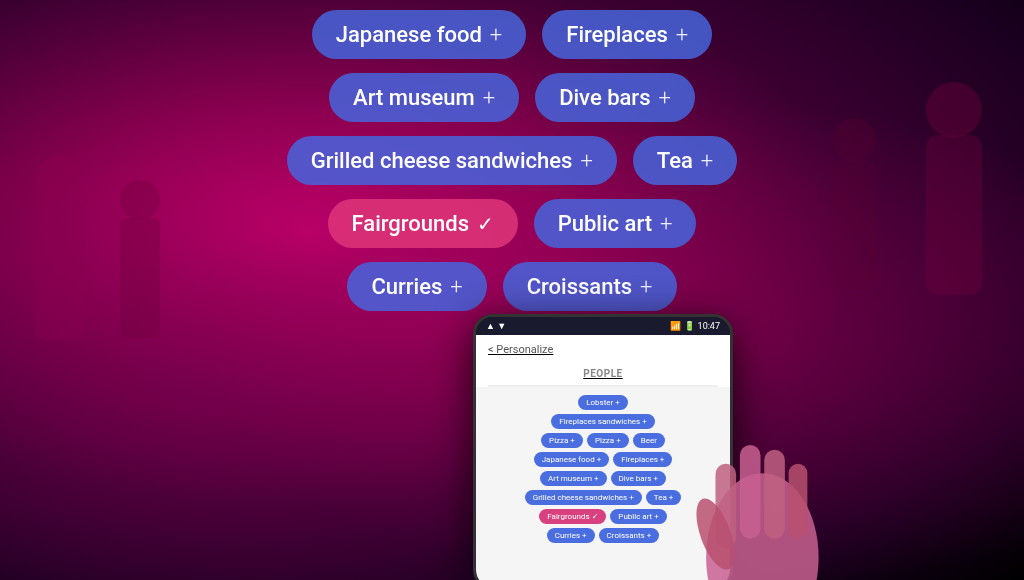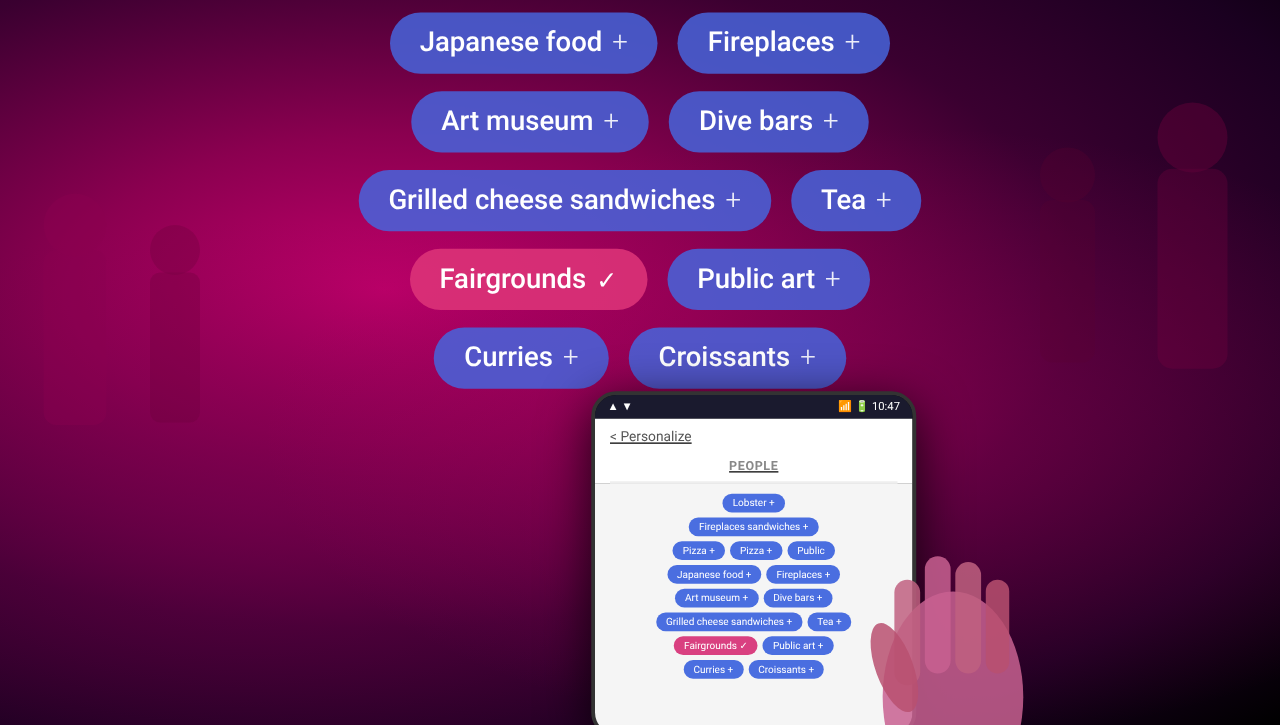--- a/index.html
+++ b/index.html
@@ -304,21 +304,21 @@
       <div class="phone-chip-row">
         <span class="phone-chip phone-chip-blue">
           <span>Pizza</span>
           <span>+</span>
         </span>
         <span class="phone-chip phone-chip-blue">
           <span>Pizza</span>
           <span>+</span>
         </span>
         <span class="phone-chip phone-chip-blue">
-          <span>Public</span>
+          <span>Beer</span>
         </span>
       </div>
 
       <div class="phone-chip-row">
         <span class="phone-chip phone-chip-blue">
           <span>Japanese food</span>
           <span>+</span>
         </span>
         <span class="phone-chip phone-chip-blue">
           <span>Fireplaces</span>

